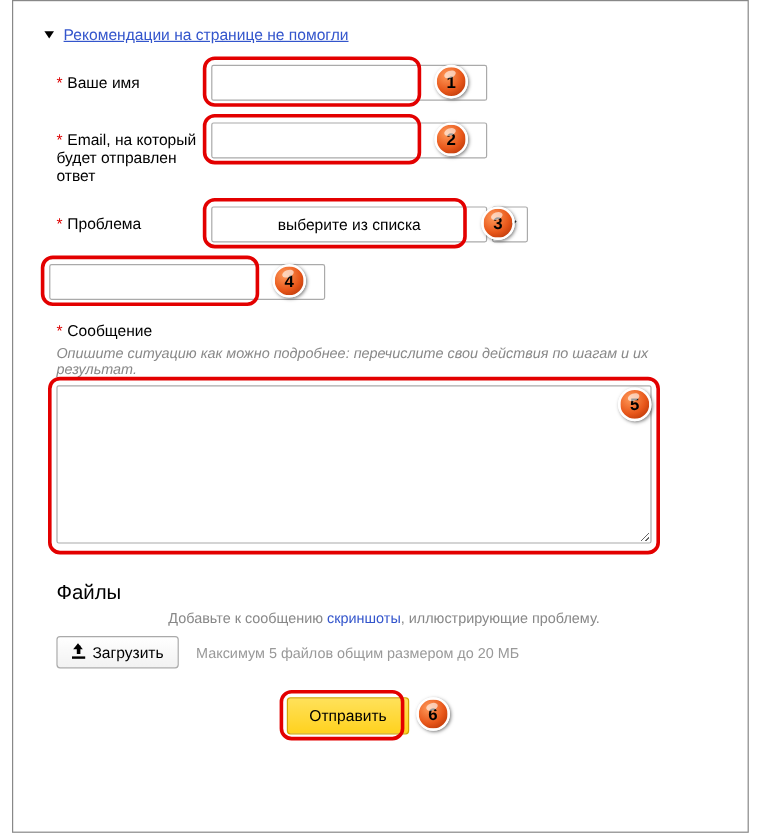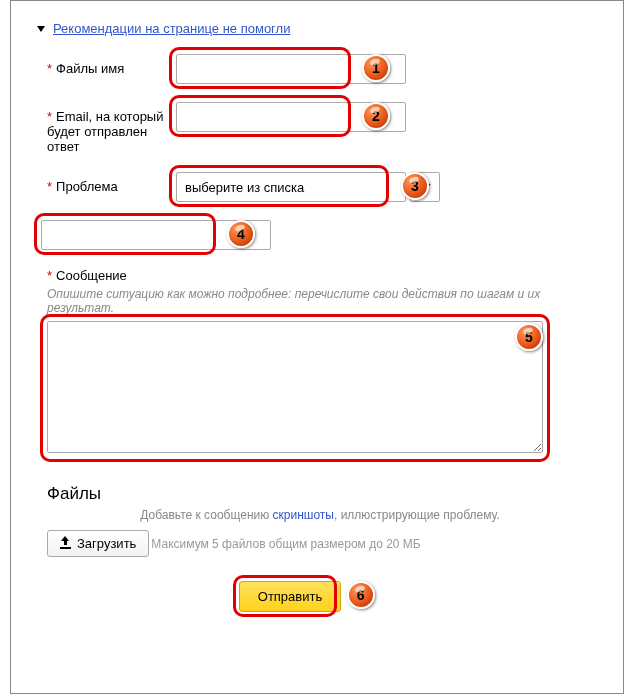--- a/index.html
+++ b/index.html
@@ -69,20 +69,21 @@
     height: 30px;
     border: 1px solid #aaa;
     border-radius: 2px;
     display: flex;
     align-items: center;
     padding: 0 8px;
     font-size: 13px;
     background: #fff;
     cursor: pointer;
     position: relative;
+    justify-content: center;
   }
   .chev-box {
     position: absolute;
     left: 234px;
     top: 0;
     width: 30px;
     height: 30px;
     border: 1px solid #aaa;
     border-radius: 2px;
     background: #fff;
@@ -131,21 +132,21 @@
     border-radius: 2px;
     padding: 6px;
     font-size: 13px;
     font-family: inherit;
     resize: both;
   }
   .files-section { margin-top: 28px; padding-left: 6px; }
   .files-label { font-size: 17px; margin-bottom: 4px; }
   .files-hint { font-size: 12px; color: #888; margin-bottom: 8px; text-align: center; }
   .files-hint .lnk { color: #3355cc; }
-  .upload-row { display: flex; align-items: center; gap: 2px; }
+  .upload-row { display: flex; align-items: center; gap: 14px; }
   .upload-btn {
     display: inline-flex;
     align-items: center;
     gap: 6px;
     padding: 5px 12px;
     border: 1px solid #aaa;
     border-radius: 3px;
     background: linear-gradient(#fff,#f2f2f2);
     font-size: 13px;
     cursor: pointer;
@@ -199,21 +200,21 @@
 
 <div class="frame">
 
   <div class="collapse-wrap">
     <div class="tri"></div>
     <span class="collapse-link">Рекомендации на странице не помогли</span>
   </div>
 
   <div class="form-row">
     <div class="label-col">
-      <span class="req">*</span><span>Файлы имя</span>
+      <span class="req">*</span><span>Ваше имя</span>
     </div>
     <div class="input-col">
       <input class="text-input" type="text" style="">
       <div class="highlight" style="left:-7px;top:-7px;width:182px;height:42px;"></div>
       <div class="badge" style="left:186px;top:0px;">
           <span>1</span>
         </div>
     </div>
   </div>
 

